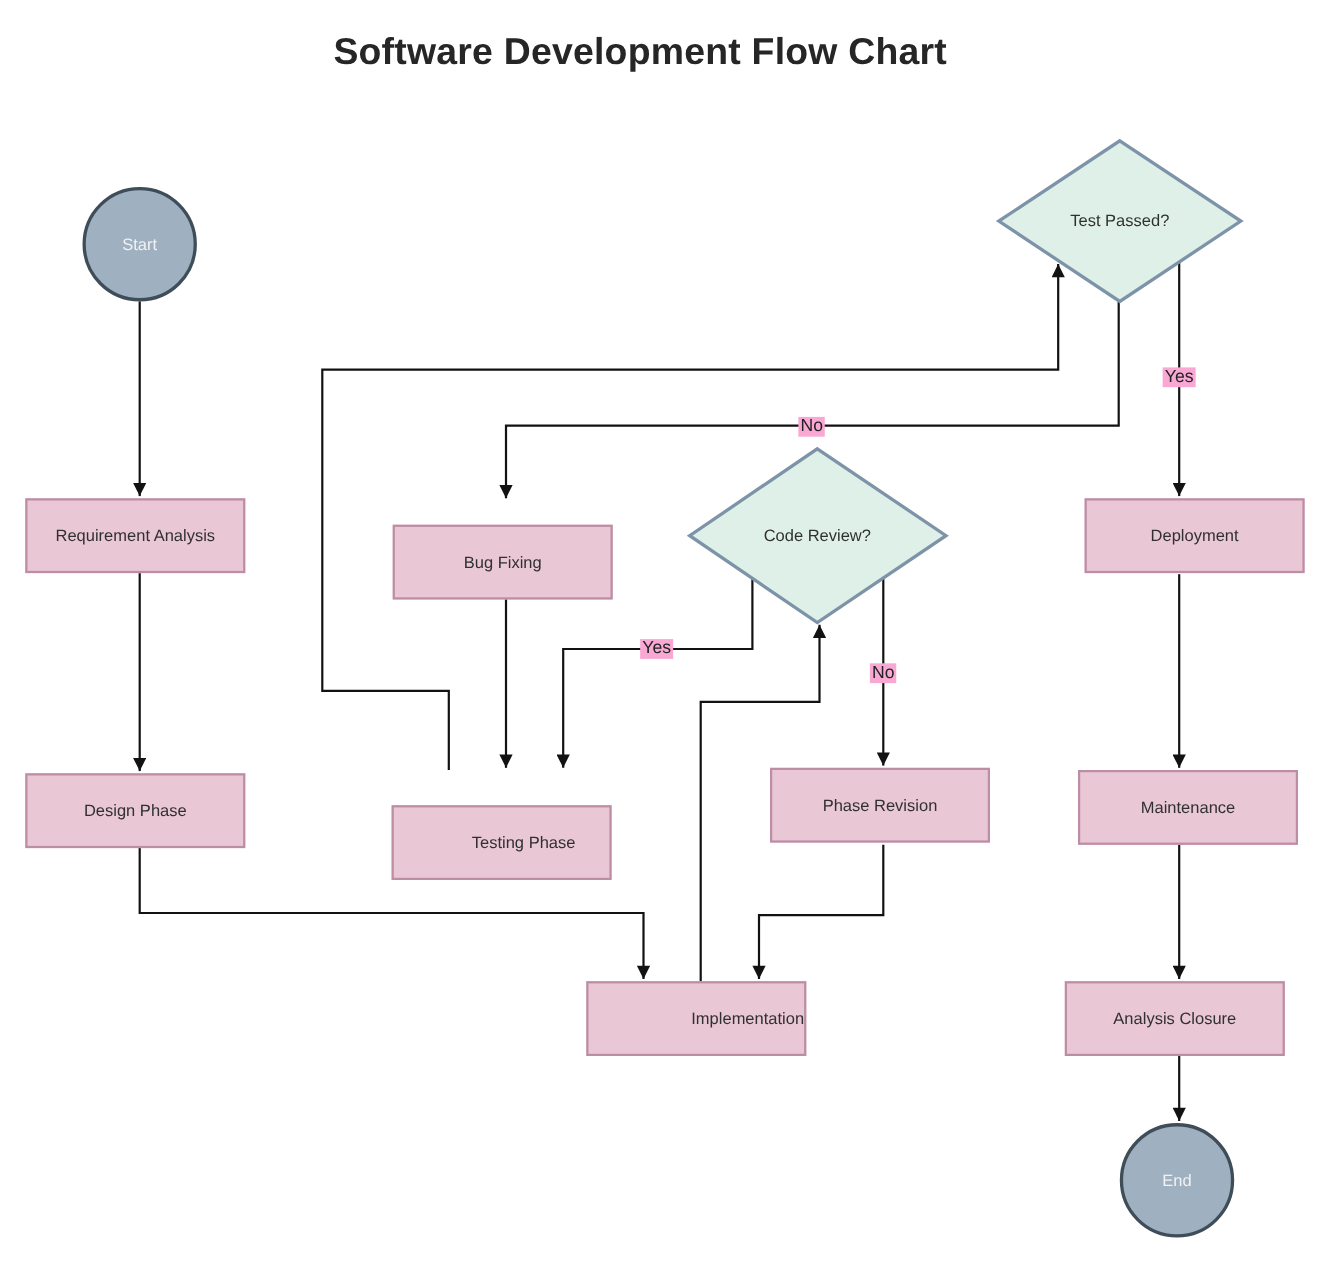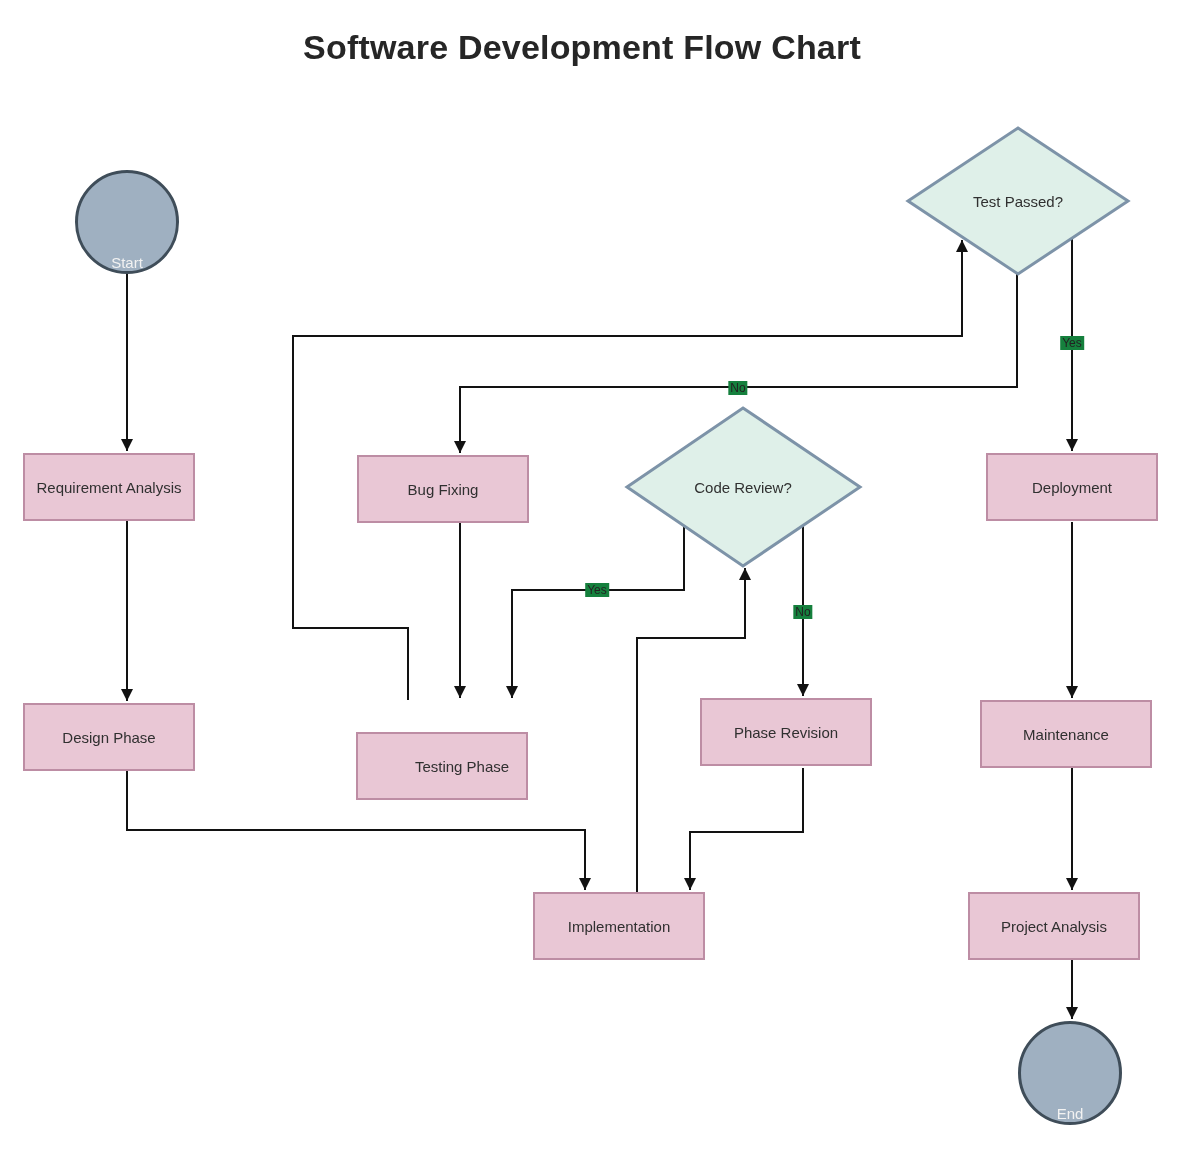--- a/index.html
+++ b/index.html
@@ -32,47 +32,46 @@
   .node {
     position: absolute;
     display: flex;
     align-items: center;
     justify-content: center;
     font-size: 15px;
     color: #303030;
     text-align: center;
   }
   .process {
-    width: 172px;
+    width: 200px;
     height: 68px;
     background: #e9c7d5;
     border: 2.5px solid #bd8da4;
   }
   .terminal {
     width: 104px;
     height: 104px;
     border-radius: 50%;
     background: #9fb0c1;
     border: 3px solid #3f4d59;
     color: #f2f2f2;
-    align-items: flex-end;
   }
   .decision-label {
     position: absolute;
     transform: translate(-50%, -50%);
     font-size: 15px;
     color: #303030;
     white-space: nowrap;
   }
   .edge-label {
     position: absolute;
     transform: translate(-50%, -50%);
-    font-size: 12px;
+    font-size: 16px;
     color: #222222;
-    background: #15803d;
+    background: #f9a8d4;
     padding: 0 2px;
     white-space: nowrap;
   }
 </style>
 </head>
 <body>
 
 <div class="canvas">
 
   <div class="chart-title">Software Development Flow Chart</div>
@@ -111,40 +110,40 @@
   <div class="node terminal" style="left:1018px; top:1021px;">
     <span>End</span>
   </div>
 
   <div class="node process" style="left:23px; top:453px;">
     <span>Requirement Analysis</span>
   </div>
   <div class="node process" style="left:23px; top:703px;">
     <span>Design Phase</span>
   </div>
-  <div class="node process" style="left:357px; top:455px;">
+  <div class="node process" style="left:357px; top:477px;">
     <span>Bug Fixing</span>
   </div>
   <div class="node process" style="left:356px; top:732px;padding-left:40px;">
     <span>Testing Phase</span>
   </div>
   <div class="node process" style="left:700px; top:698px;">
     <span>Phase Revision</span>
   </div>
-  <div class="node process" style="left:533px; top:892px;">
+  <div class="node process" style="left:533px; top:892px;justify-content:flex-end;">
     <span>Implementation</span>
   </div>
   <div class="node process" style="left:986px; top:453px;">
     <span>Deployment</span>
   </div>
   <div class="node process" style="left:968px; top:700px;margin-left:12px;">
     <span>Maintenance</span>
   </div>
   <div class="node process" style="left:968px; top:892px;">
-    <span>Project Analysis</span>
+    <span>Analysis Closure</span>
   </div>
 
   <div class="decision-label" style="left:1018px; top:201px;">Test Passed?</div>
   <div class="decision-label" style="left:743px; top:487px;">Code Review?</div>
 
   <div class="edge-label" style="left:1072px; top:343px;">Yes</div>
   <div class="edge-label" style="left:738px; top:388px;">No</div>
   <div class="edge-label" style="left:597px; top:590px;">Yes</div>
   <div class="edge-label" style="left:803px; top:612px;">No</div>
 

